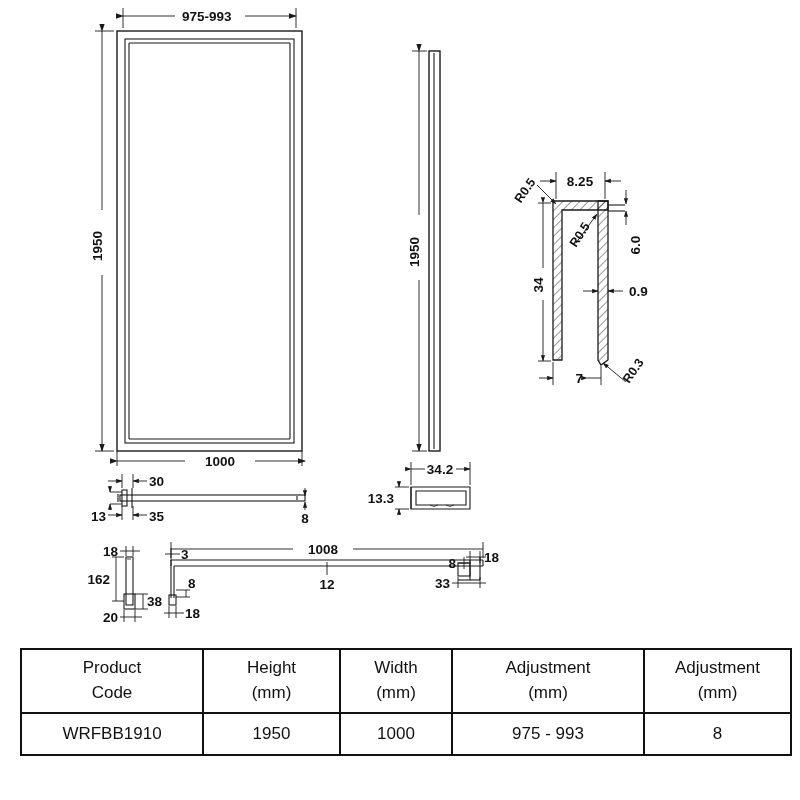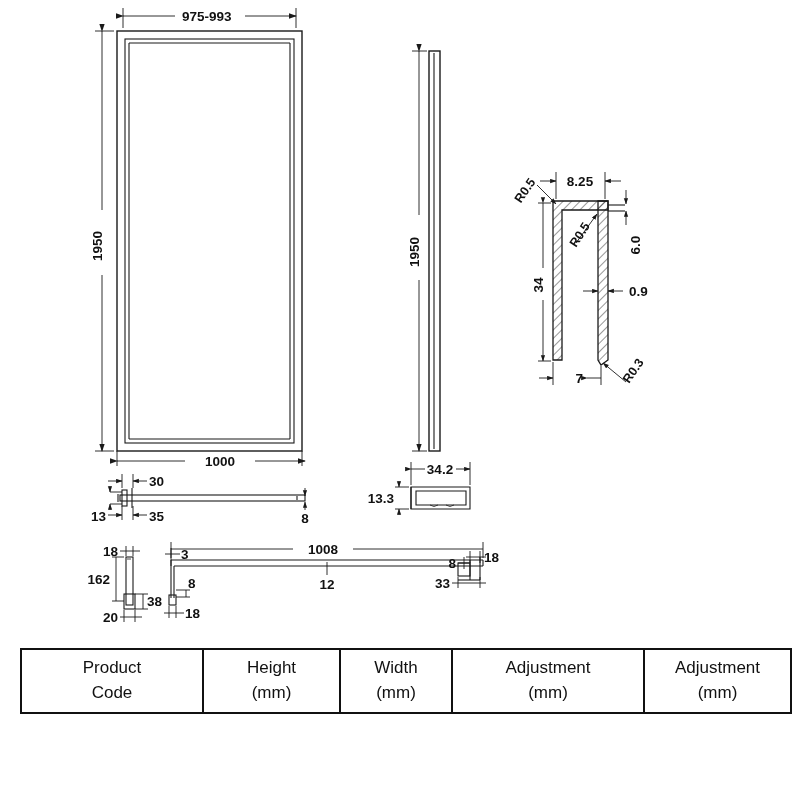--- a/index.html
+++ b/index.html
@@ -388,16 +388,23 @@
         </td>
         <td class="c4">
           <span class="hdr-l1">Adjustment</span>
           <span class="hdr-l2">(mm)</span>
         </td>
         <td class="c5">
           <span class="hdr-l1">Adjustment</span>
           <span class="hdr-l2">(mm)</span>
         </td>
       </tr>
+      <tr class="body">
+        <td>WRFBB1910</td>
+        <td>1950</td>
+        <td>1000</td>
+        <td>975 - 993</td>
+        <td>8</td>
+      </tr>
     </tbody>
   </table>
 
 </div>
 
 </body></html>

